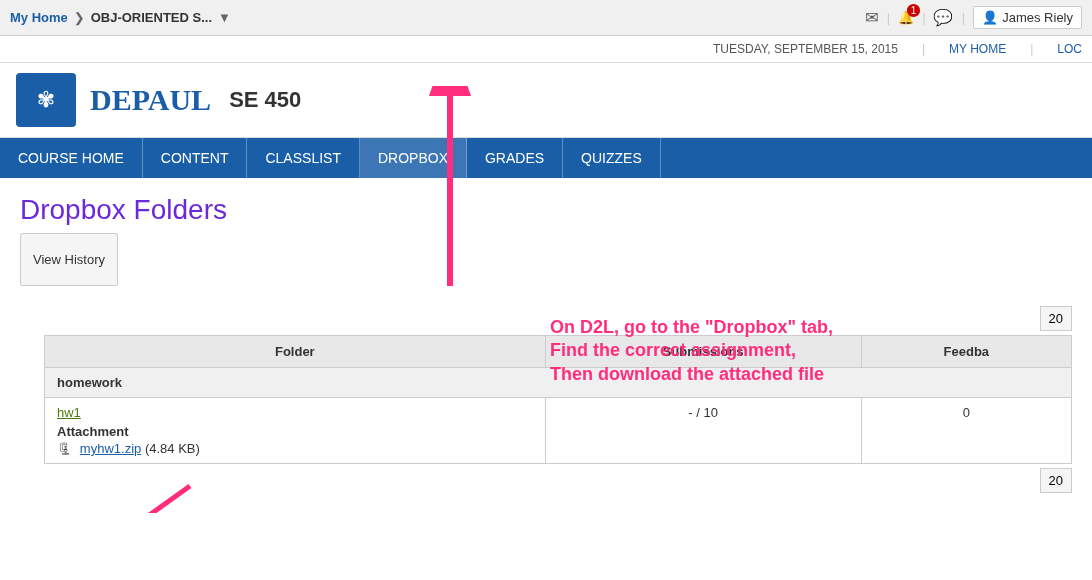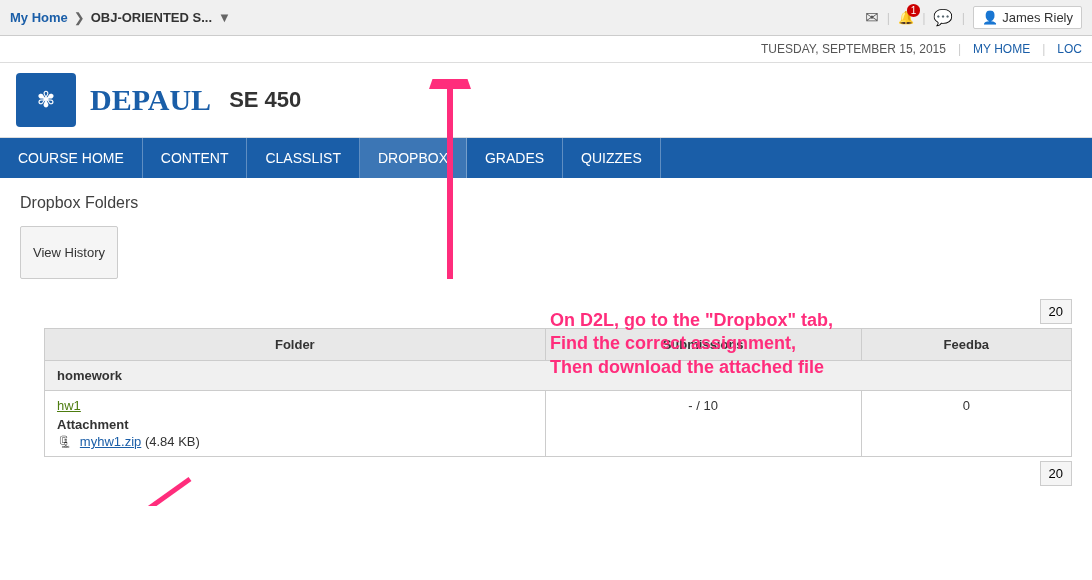--- a/index.html
+++ b/index.html
@@ -20,21 +20,21 @@
     .top-bar-right .icon-btn { cursor: pointer; color: #555; font-size: 16px; }
     .top-bar-right .notif-badge { position: relative; display: inline-block; }
     .top-bar-right .badge { background: #cc0000; color: #fff; border-radius: 50%; font-size: 10px; padding: 1px 4px; position: absolute; top: -6px; right: -6px; }
     .top-bar-right .user-btn { display: flex; align-items: center; gap: 4px; background: #fff; border: 1px solid #ccc; padding: 3px 8px; cursor: pointer; border-radius: 2px; }
     .separator { color: #ccc; }
 
     
     .date-bar {
       background: #fff; border-bottom: 1px solid #ddd;
       padding: 6px 10px; text-align: right; font-size: 12px; color: #555;
-      display: flex; align-items: center; justify-content: flex-end; gap: 12px;
+      display: flex; align-items: center; justify-content: flex-end; gap: 24px;
     }
     .date-bar .date-text { font-size: 12px; color: #555; }
     .date-bar .nav-link { color: #1a5ea8; font-size: 12px; cursor: pointer; }
 
     
     .logo-bar {
       display: flex; align-items: center; padding: 10px 16px; background: #fff; border-bottom: 1px solid #ddd;
     }
     .logo-box {
       background: #1a5ea8; border-radius: 4px; width: 60px; height: 54px;
@@ -49,21 +49,21 @@
     }
     .nav-bar .nav-item {
       color: #fff; font-weight: normal; font-size: 14px; padding: 12px 18px;
       cursor: pointer; border-right: 1px solid rgba(255,255,255,0.3); text-transform: uppercase;
       white-space: nowrap;
     }
     .nav-bar .nav-item.active { background: rgba(255,255,255,0.15); }
 
     
     .main-content { padding: 16px 20px; position: relative; }
-    .page-title { font-size: 16px; color: #404040; margin-bottom: 14px; font-weight: normal; }
+    .page-title { font-size: 28px; color: #6d28d9; margin-bottom: 7px; font-weight: normal; }
 
     
     .view-history-btn {
       border: 1px solid #ccc; background: #f5f5f5; padding: 18px 12px;
       cursor: pointer; font-size: 13px; color: #333; border-radius: 2px;
       display: inline-block; margin-bottom: 20px;
     }
 
     
     .pagination-row {

